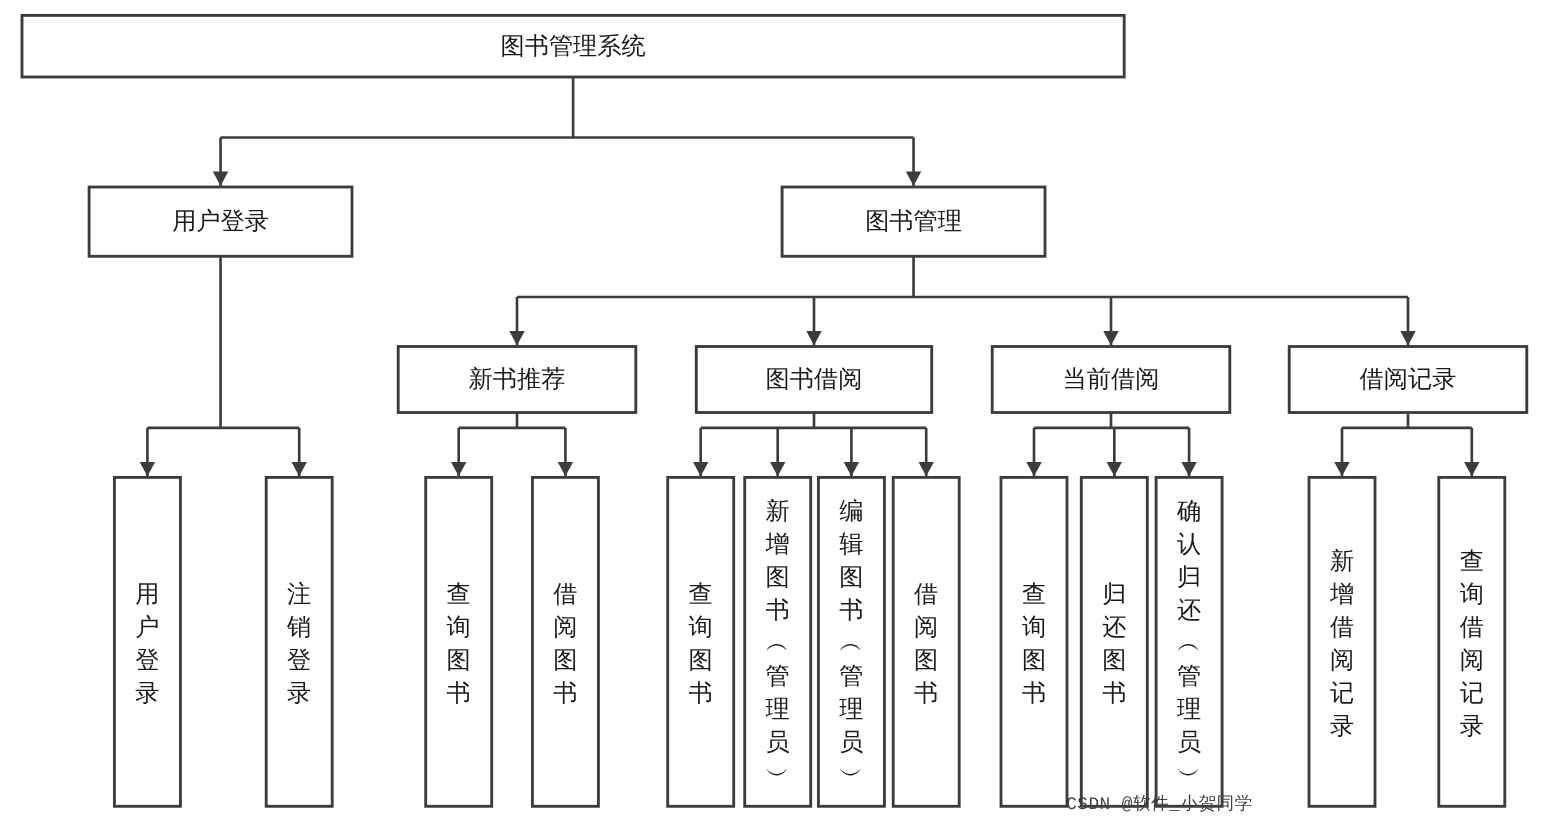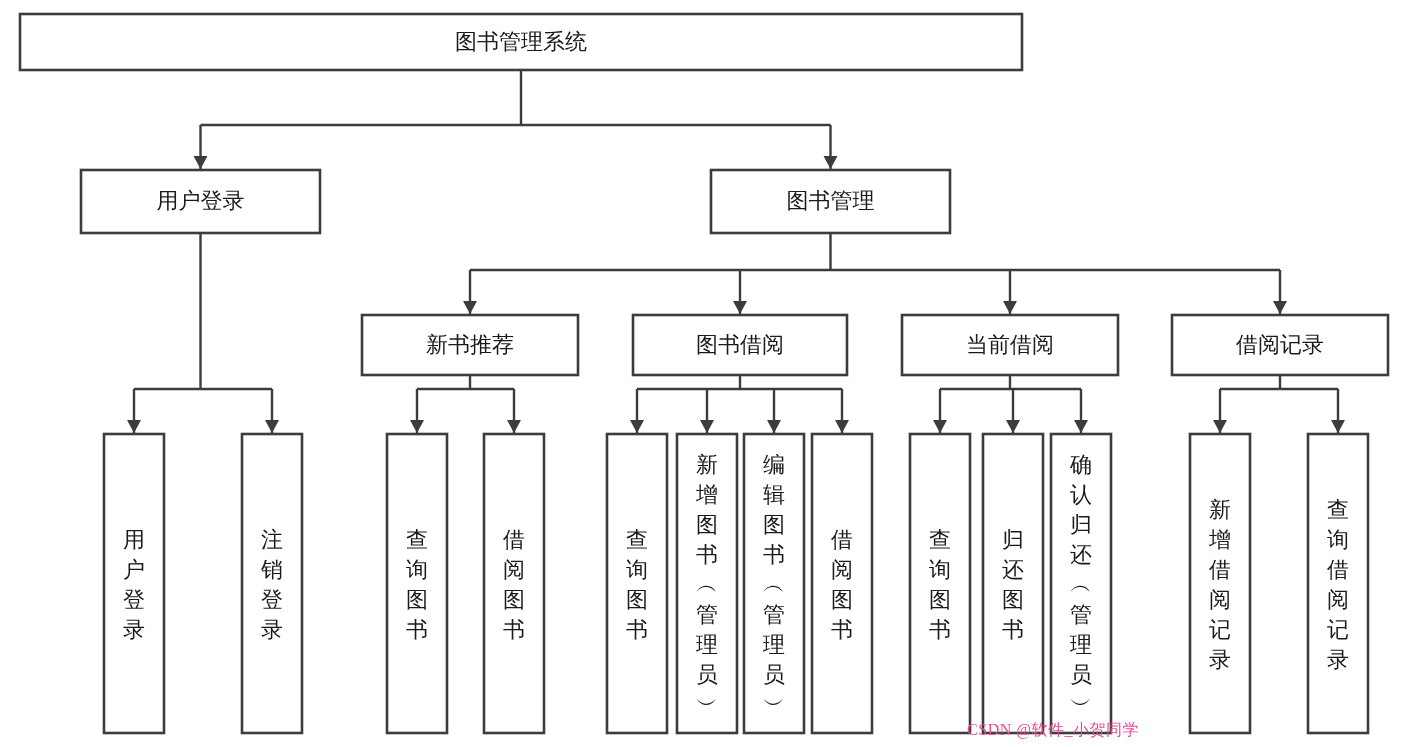--- a/index.html
+++ b/index.html
@@ -48,23 +48,23 @@
     fill: none;
   }
   .arrow-head {
     fill: #3c3c3c;
     stroke: none;
   }
   .watermark {
     position: absolute;
     right: 12px;
     bottom: 6px;
-    color: #ec4899;
+    color: #404040;
     font-size: 16px;
-    font-family: Liberation Serif, serif;
+    font-family: Liberation Mono, monospace;
     letter-spacing: 0.5px;
     white-space: nowrap;
     pointer-events: none;
   }
 </style>
 </head>
 <body>
 
 <div id="diagram-root">
   <svg class="diagram" viewBox="0 0 1405 747" xmlns="http://www.w3.org/2000/svg">

